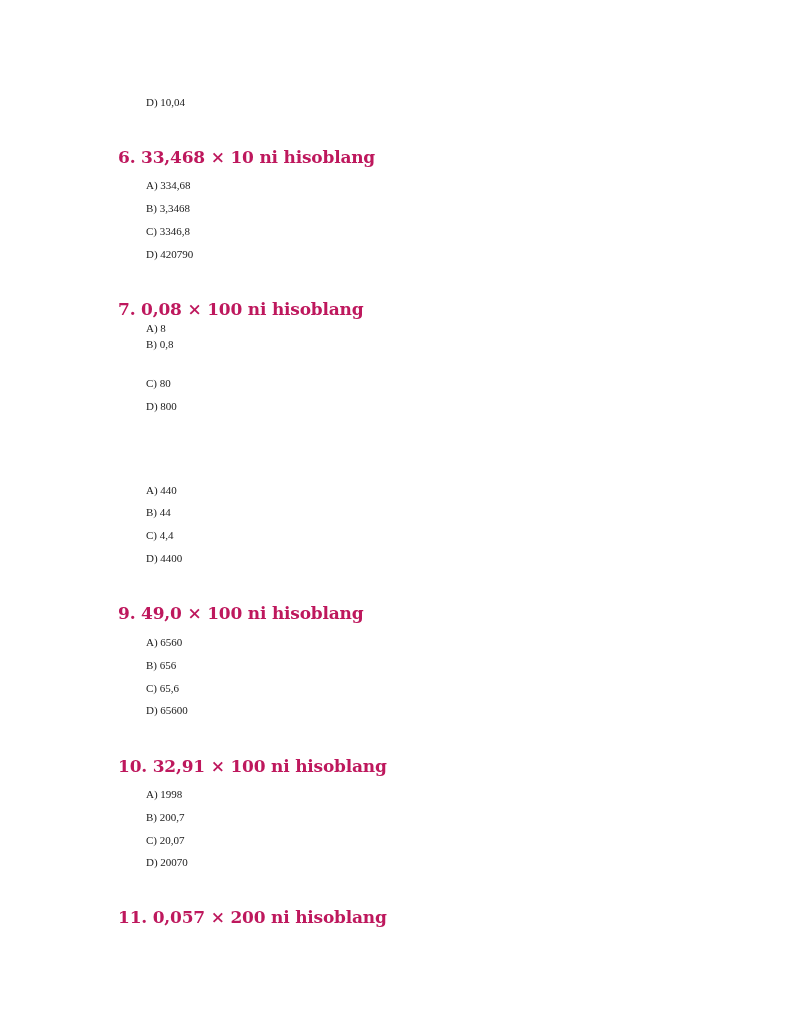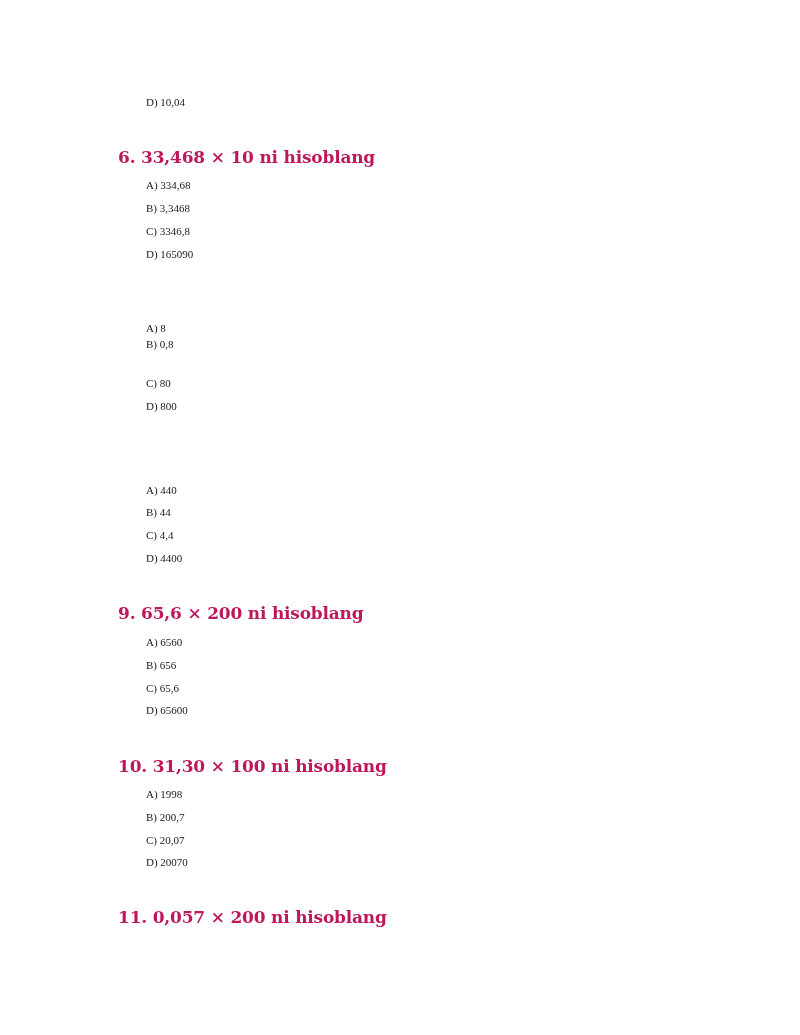--- a/index.html
+++ b/index.html
@@ -26,39 +26,40 @@
 <body>
 
 <div class="page">
 
   <div class="opt" style="top:94px">D) 10,04</div>
 
   <div class="q" style="top:148px">6. 33,468 × 10 ni hisoblang</div>
   <div class="opt" style="top:177px">A) 334,68</div>
   <div class="opt" style="top:200px">B) 3,3468</div>
   <div class="opt" style="top:223px">C) 3346,8</div>
-  <div class="opt" style="top:246px">D) 165090</div>
+  <div class="opt" style="top:246px">D) 420790</div>
 
+  <div class="q" style="top:300px">7. 0,08 × 100 ni hisoblang</div>
   <div class="opt" style="top:320px">A) 8</div>
   <div class="opt" style="top:336px">B) 0,8</div>
   <div class="opt" style="top:375px">C) 80</div>
   <div class="opt" style="top:398px">D) 800</div>
 
   <div class="opt" style="top:482px">A) 440</div>
   <div class="opt" style="top:504px">B) 44</div>
   <div class="opt" style="top:527px">C) 4,4</div>
   <div class="opt" style="top:550px">D) 4400</div>
 
-  <div class="q" style="top:604px">9. 65,6 × 200 ni hisoblang</div>
+  <div class="q" style="top:604px">9. 49,0 × 100 ni hisoblang</div>
   <div class="opt" style="top:634px">A) 6560</div>
   <div class="opt" style="top:657px">B) 656</div>
   <div class="opt" style="top:680px">C) 65,6</div>
   <div class="opt" style="top:702px">D) 65600</div>
 
-  <div class="q" style="top:757px">10. 31,30 × 100 ni hisoblang</div>
+  <div class="q" style="top:757px">10. 32,91 × 100 ni hisoblang</div>
   <div class="opt" style="top:786px">A) 1998</div>
   <div class="opt" style="top:809px">B) 200,7</div>
   <div class="opt" style="top:832px">C) 20,07</div>
   <div class="opt" style="top:854px">D) 20070</div>
 
   <div class="q" style="top:908px">11. 0,057 × 200 ni hisoblang</div>
 
 </div>
 
 </body></html>

